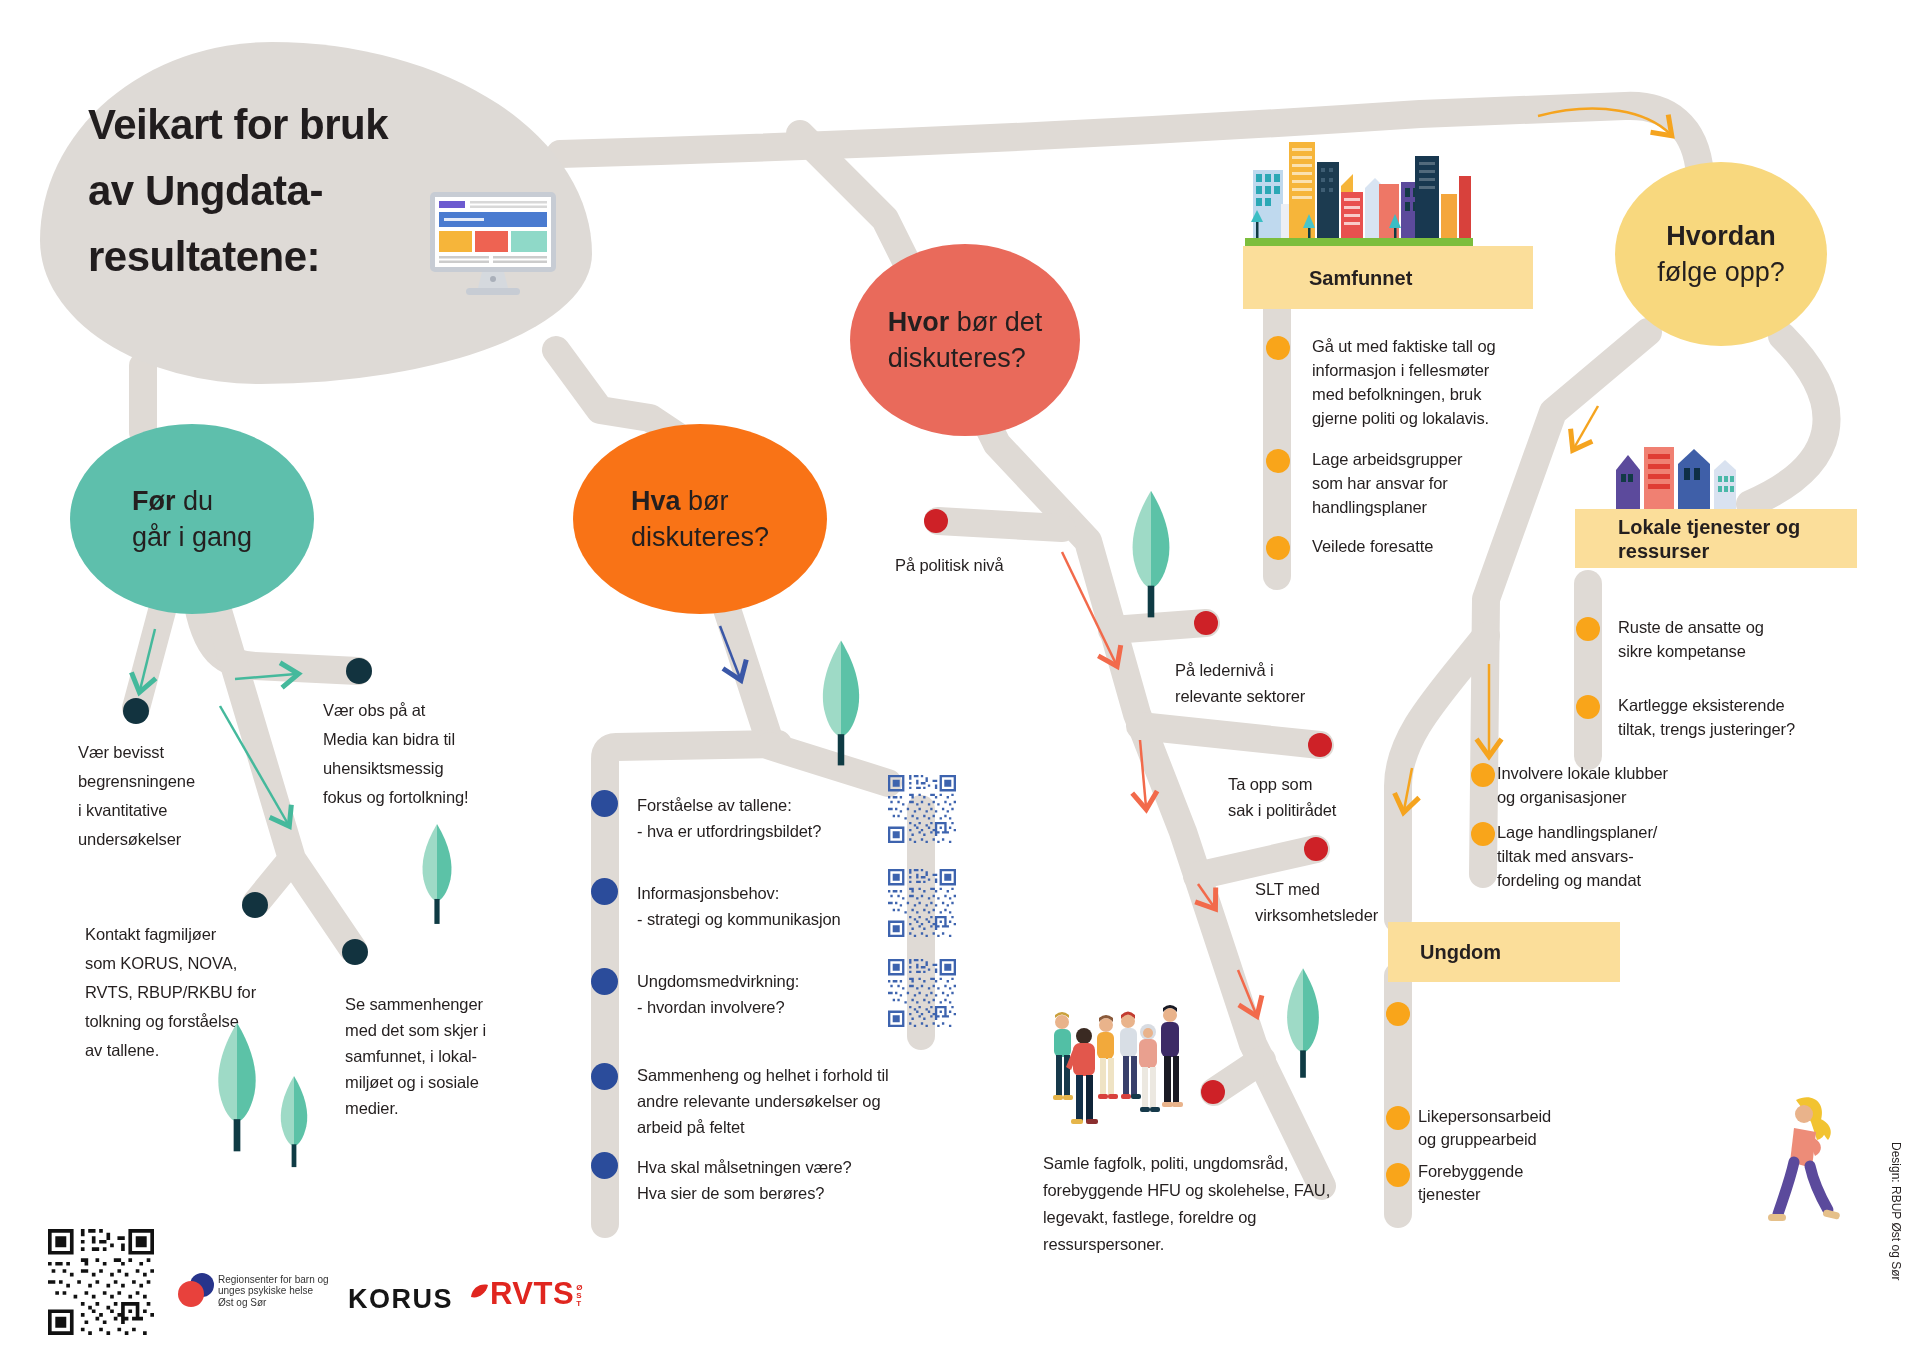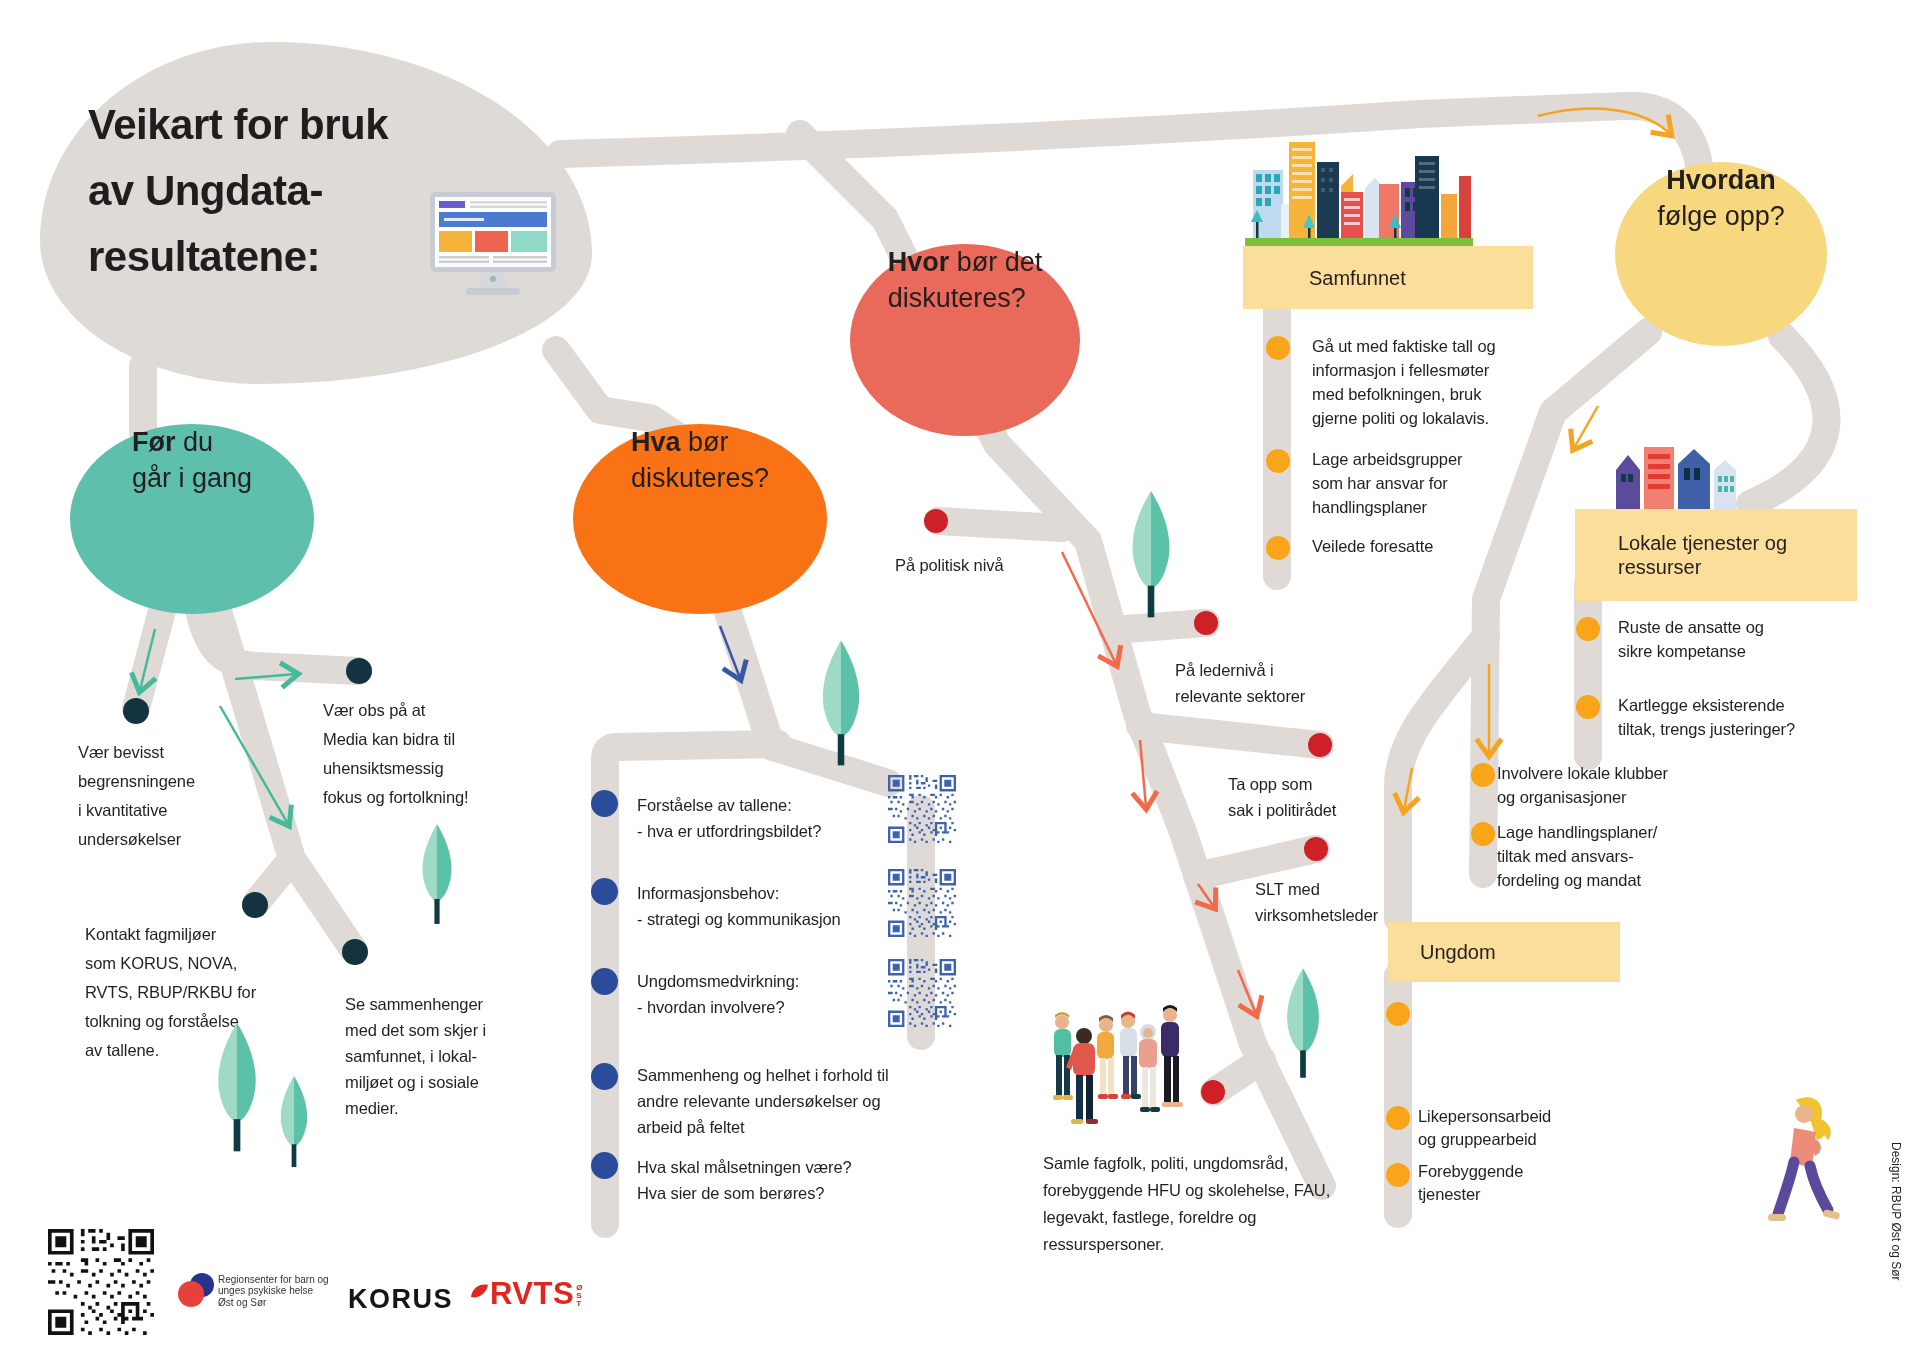--- a/index.html
+++ b/index.html
@@ -7,28 +7,28 @@
           font-family:"Liberation Sans",sans-serif;color:#241f1f;background:#fff;margin-top:14px;}
   .abs{position:absolute;}
   svg{display:block;}
   .txt{position:absolute;white-space:pre-line;font-size:16.5px;line-height:26px;
        color:#241f1f;letter-spacing:-0.1px;}
   .dot{position:absolute;border-radius:50%;}
   .dot.dark{width:26px;height:26px;background:#12333f;}
   .dot.blue{width:27px;height:27px;background:#2b4c9b;}
   .dot.red{width:24px;height:24px;background:#ce2127;}
   .dot.orange{width:24px;height:24px;background:#f9a51a;}
-  .bubble{position:absolute;border-radius:50%;display:flex;align-items:flex-start;justify-content:center;}
+  .bubble{position:absolute;border-radius:50%;display:flex;align-items:center;justify-content:center;}
   .bubble .lbl{font-size:27px;line-height:36px;white-space:pre-line;}
   .bubble .lbl b{font-weight:bold;}
   .blob{position:absolute;left:40px;top:28px;width:552px;height:342px;background:#dedad6;
         border-radius:42% 58% 60% 40% / 58% 62% 38% 42%;}
   .title{position:absolute;left:88px;top:78px;font-size:42px;line-height:66px;font-weight:bold;
          color:#211d1e;white-space:pre-line;letter-spacing:-0.5px;}
-  .ybox{position:absolute;background:#fbde9a;display:flex;align-items:center;}
+  .ybox{position:absolute;background:#fbde9a;display:flex;align-items:center;font-weight:bold;}
   .ybox .bt{font-size:20px;line-height:24px;white-space:pre-line;color:#241f1f;}
   .qr{position:absolute;color:#3d63ae;}
   .qr.black{color:#111111;}
   .footer-tiny{font-size:10px;line-height:11.5px;white-space:pre-line;color:#333;}
   .korus{font-size:27px;font-weight:bold;letter-spacing:1.5px;color:#161616;}
   .rvts{font-size:31px;font-weight:bold;color:#e0261f;letter-spacing:0.5px;}
   .rvts-region{font-size:8px;line-height:8px;color:#e0261f;font-weight:bold;white-space:pre-line;}
   .credit{position:absolute;right:16px;top:1128px;writing-mode:vertical-rl;
           font-size:12px;color:#241f1f;}
 </style>
@@ -395,21 +395,21 @@
         <rect x="106" y="34" width="4" height="6"></rect>
         <rect x="112" y="34" width="4" height="6"></rect>
         <rect x="118" y="34" width="4" height="6"></rect>
         <r></r>
         <rect x="106" y="44" width="4" height="6"></rect>
         <rect x="112" y="44" width="4" height="6"></rect>
         <rect x="118" y="44" width="4" height="6"></rect>
       </g>
   </svg>
 
-  <div class="ybox" style="left:1575px;top:495px;width:282px;height:92px;padding-left:43px;box-sizing:border-box">
+  <div class="ybox" style="left:1575px;top:495px;width:282px;height:59px;padding-left:43px;box-sizing:border-box">
     <div class="bt">Lokale tjenester og
 ressurser</div>
   </div>
 
   <div class="dot orange" style="left:1576px;top:603px"></div>
   <div class="dot orange" style="left:1576px;top:681px"></div>
   <div class="dot orange" style="left:1471px;top:749px"></div>
   <div class="dot orange" style="left:1471px;top:808px"></div>
 
   <div class="txt" style="left:1618px;top:601px;line-height:24px">Ruste de ansatte og

